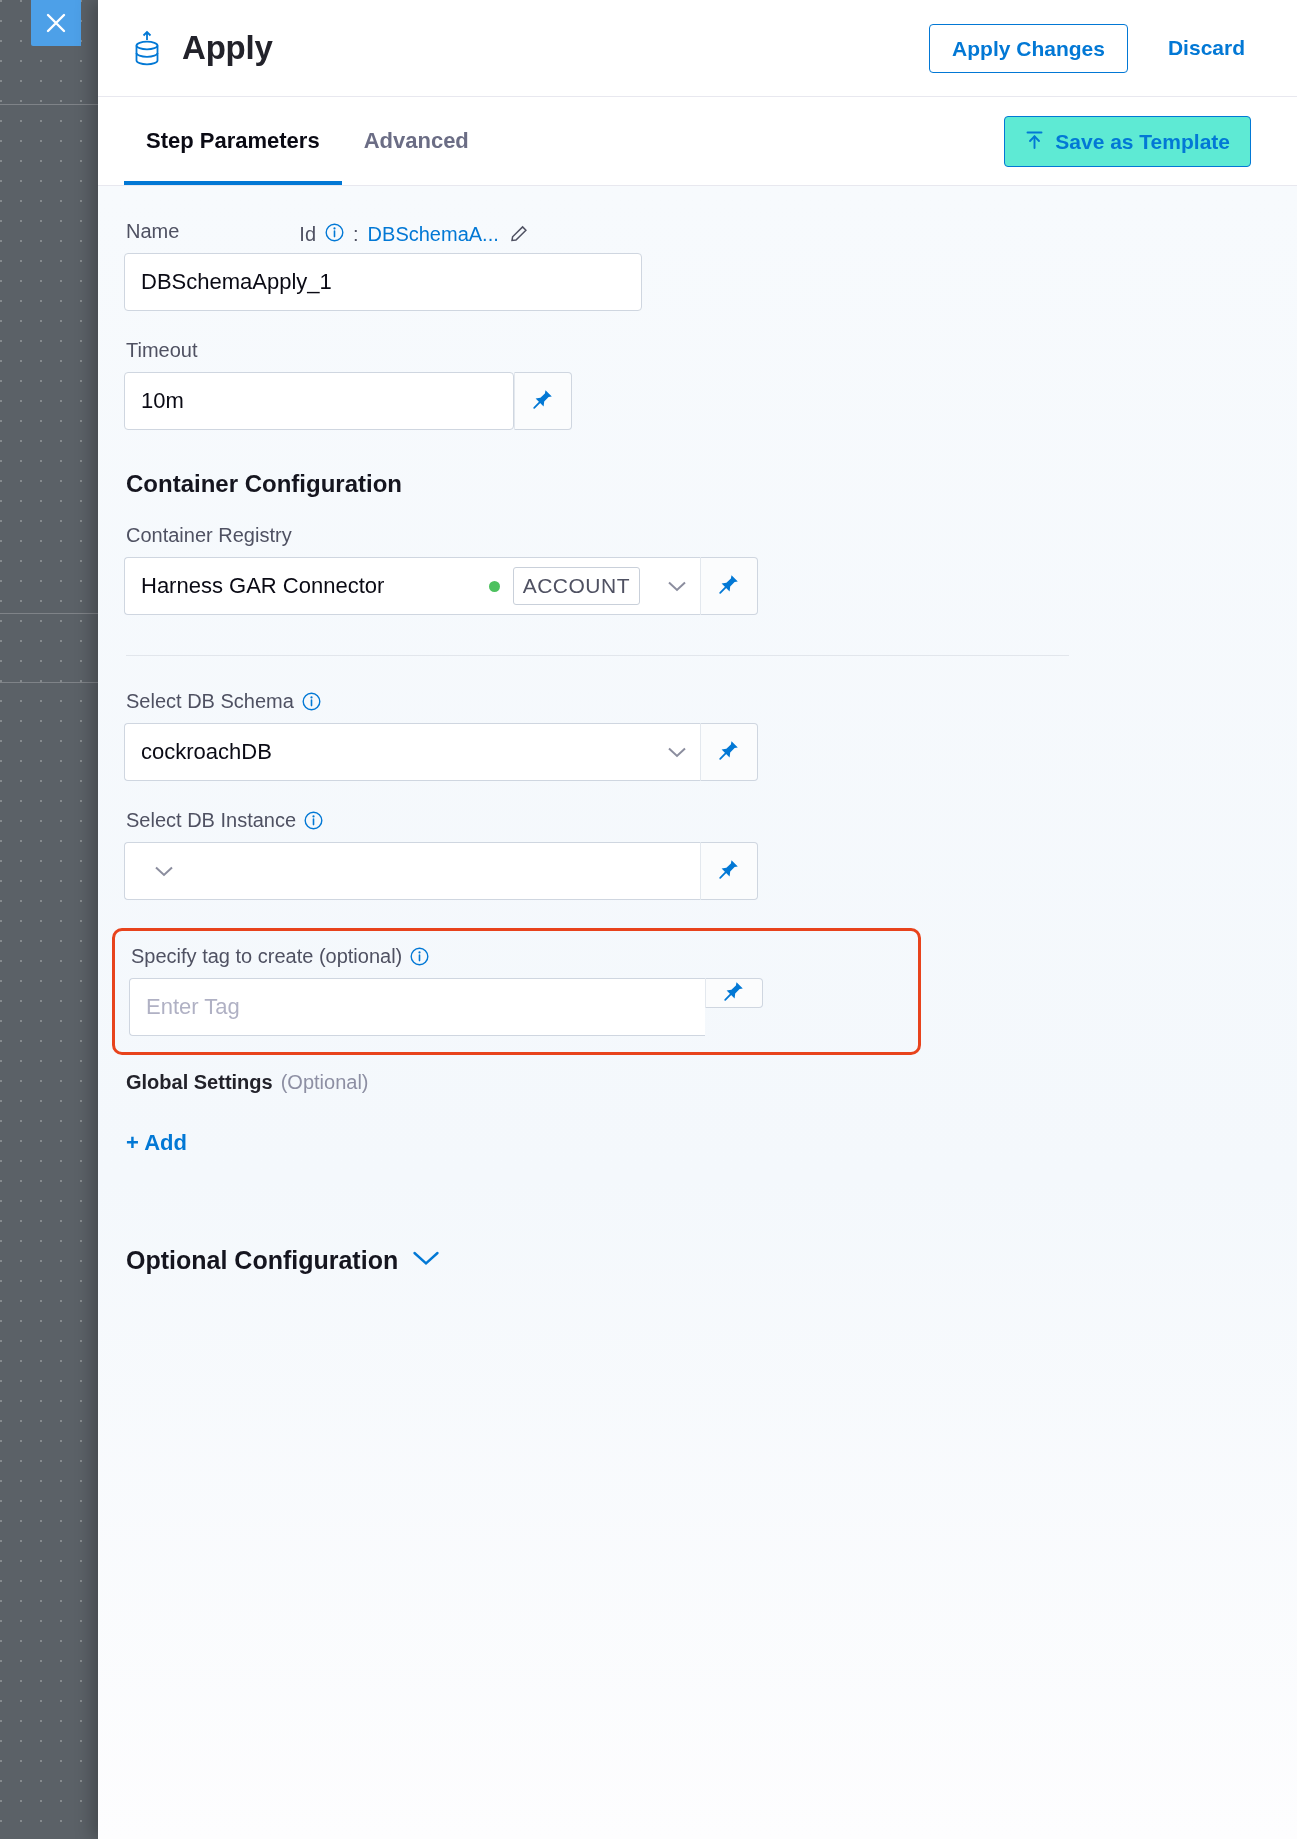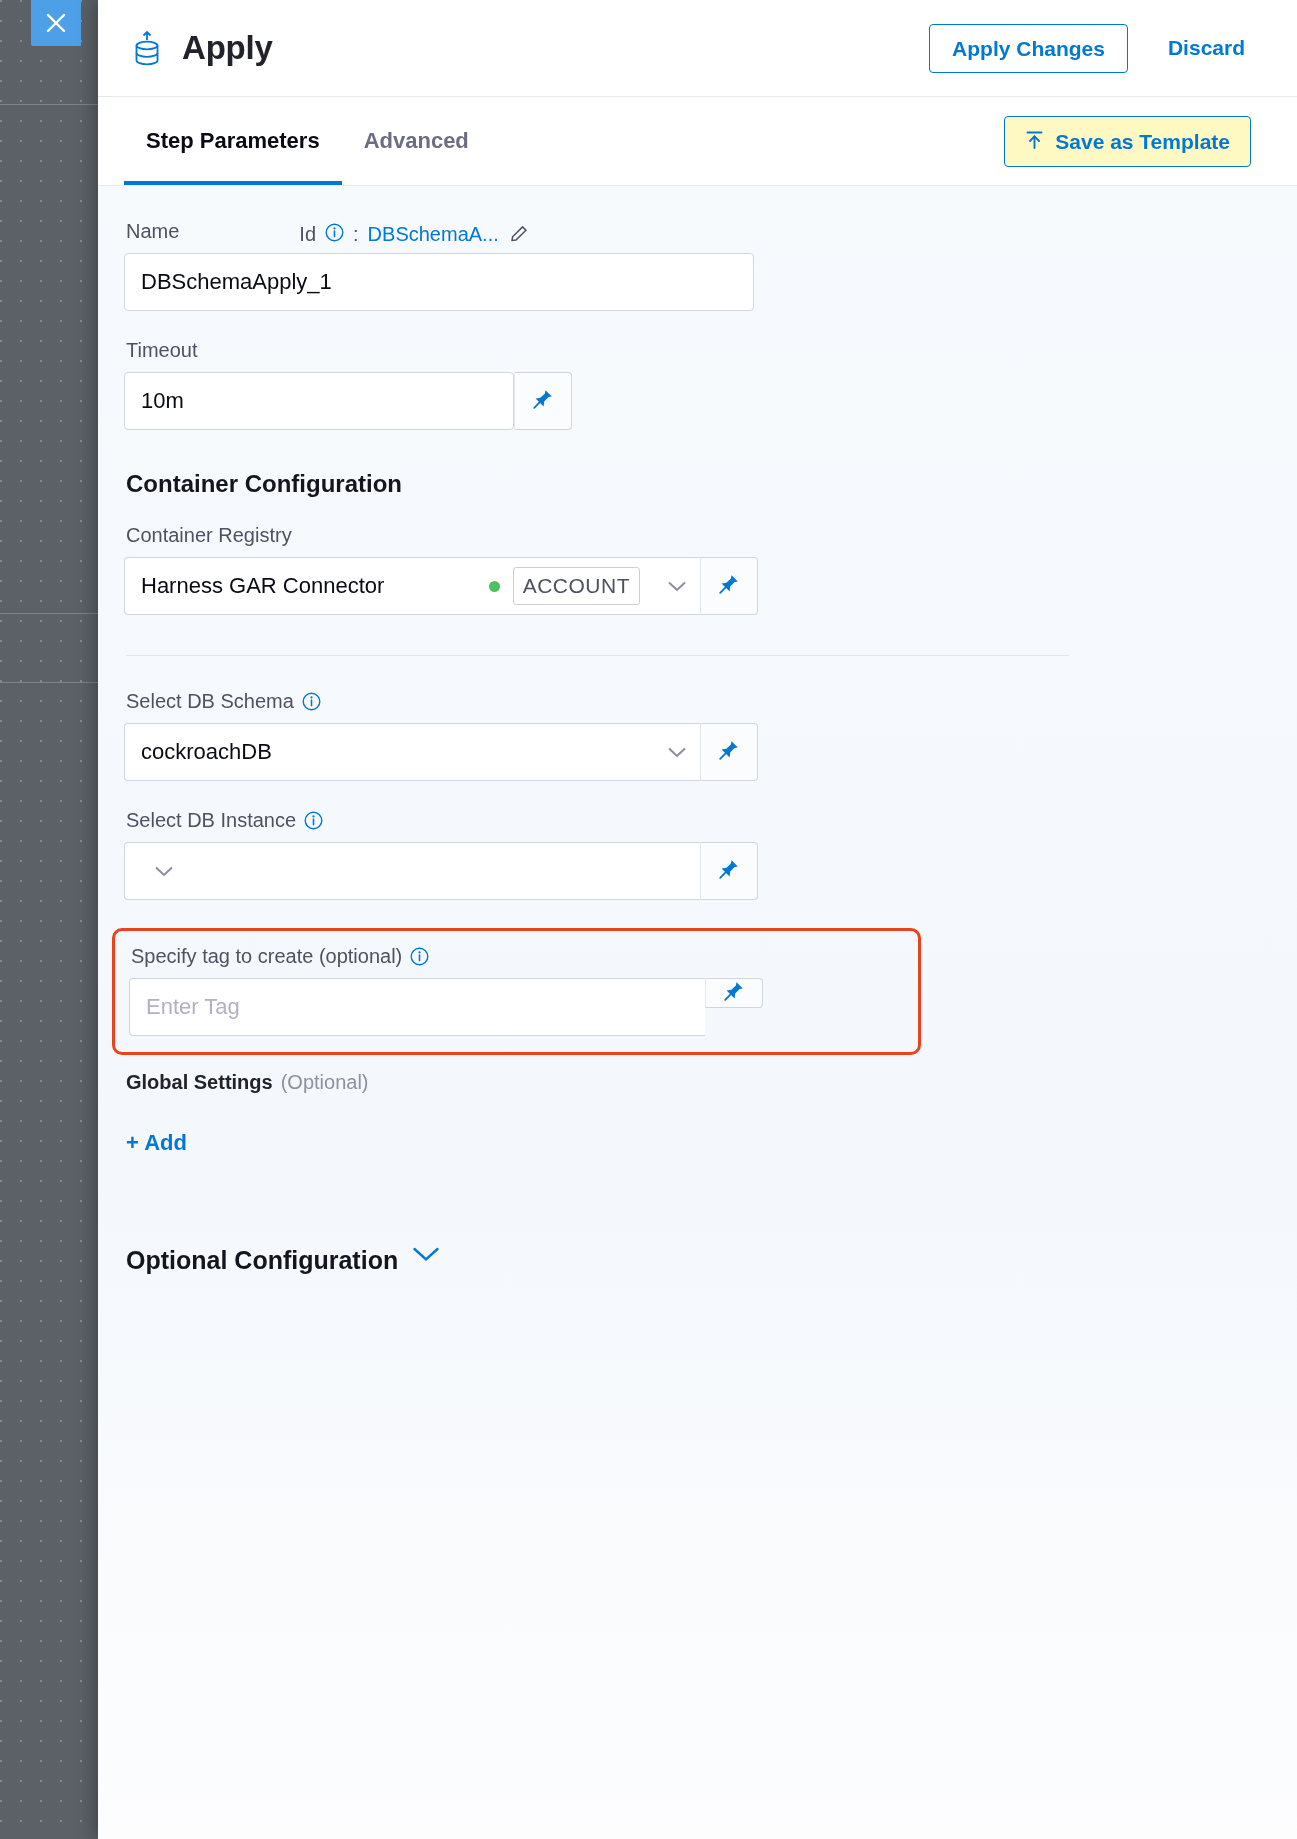--- a/index.html
+++ b/index.html
@@ -140,21 +140,21 @@
     position: absolute;
     left: 0; right: 0; bottom: 0;
     height: 4px;
     background: #0278d5;
   }
   .btn-template {
     margin-left: auto;
     margin-right: 20px;
     border: 1px solid #0278d5;
     color: #0278d5;
-    background: #fef9c3;
+    background: #5eead4;
     font-size: 21px;
     font-weight: bold;
     padding: 13px 20px;
     border-radius: 4px;
     cursor: pointer;
     display: flex;
     align-items: center;
     gap: 11px;
     font-family: inherit;
     line-height: 1;
@@ -196,21 +196,21 @@
     gap: 9px;
     margin-left: 120px;
     font-size: 20px;
     color: #4f5162;
   }
   .id-value {
     color: #0278d5;
   }
 
   .text-input {
-    width: 630px;
+    width: 518px;
     height: 58px;
     box-sizing: border-box;
     border: 1px solid #cfd6e0;
     border-radius: 4px;
     background: #fff;
     font-size: 22px;
     color: #0a0a14;
     padding: 0 16px;
     font-family: inherit;
     outline: none;
@@ -336,21 +336,21 @@
     color: #0278d5;
     font-size: 22px;
     font-weight: bold;
     cursor: pointer;
     display: inline-block;
     margin: 26px 0 0 2px;
   }
 
   .optional-config {
     display: flex;
-    align-items: flex-start;
+    align-items: center;
     gap: 14px;
     margin: 90px 0 0 2px;
     cursor: pointer;
   }
   .optional-config-label {
     font-size: 25px;
     font-weight: bold;
     color: #15151f;
   }
 

